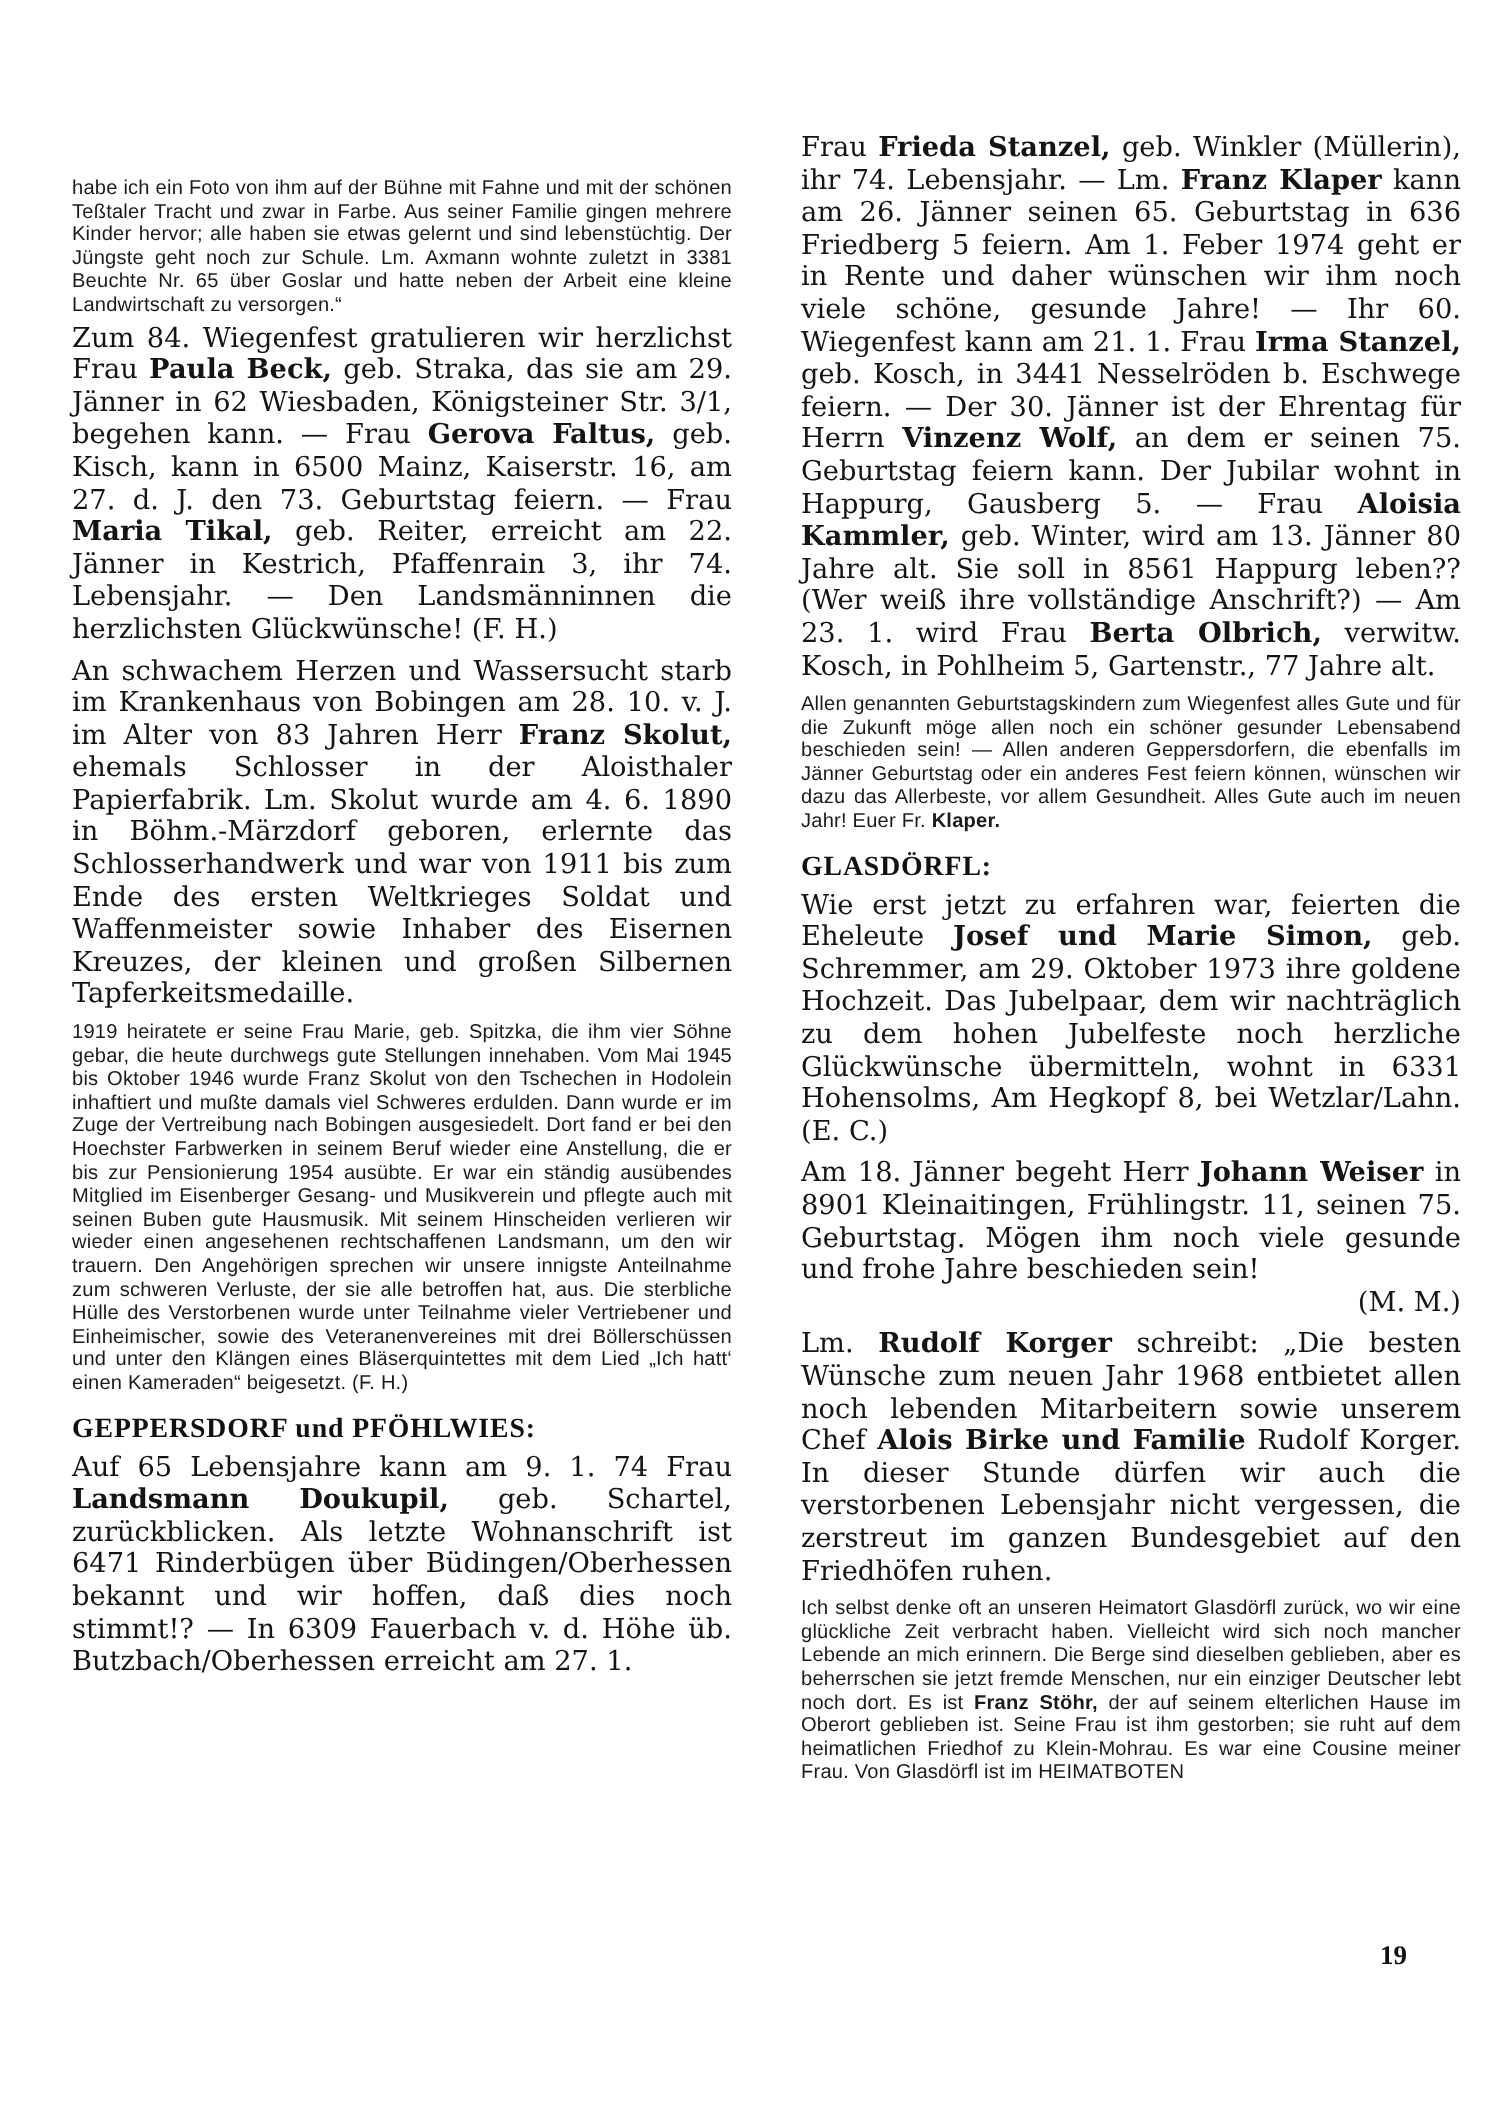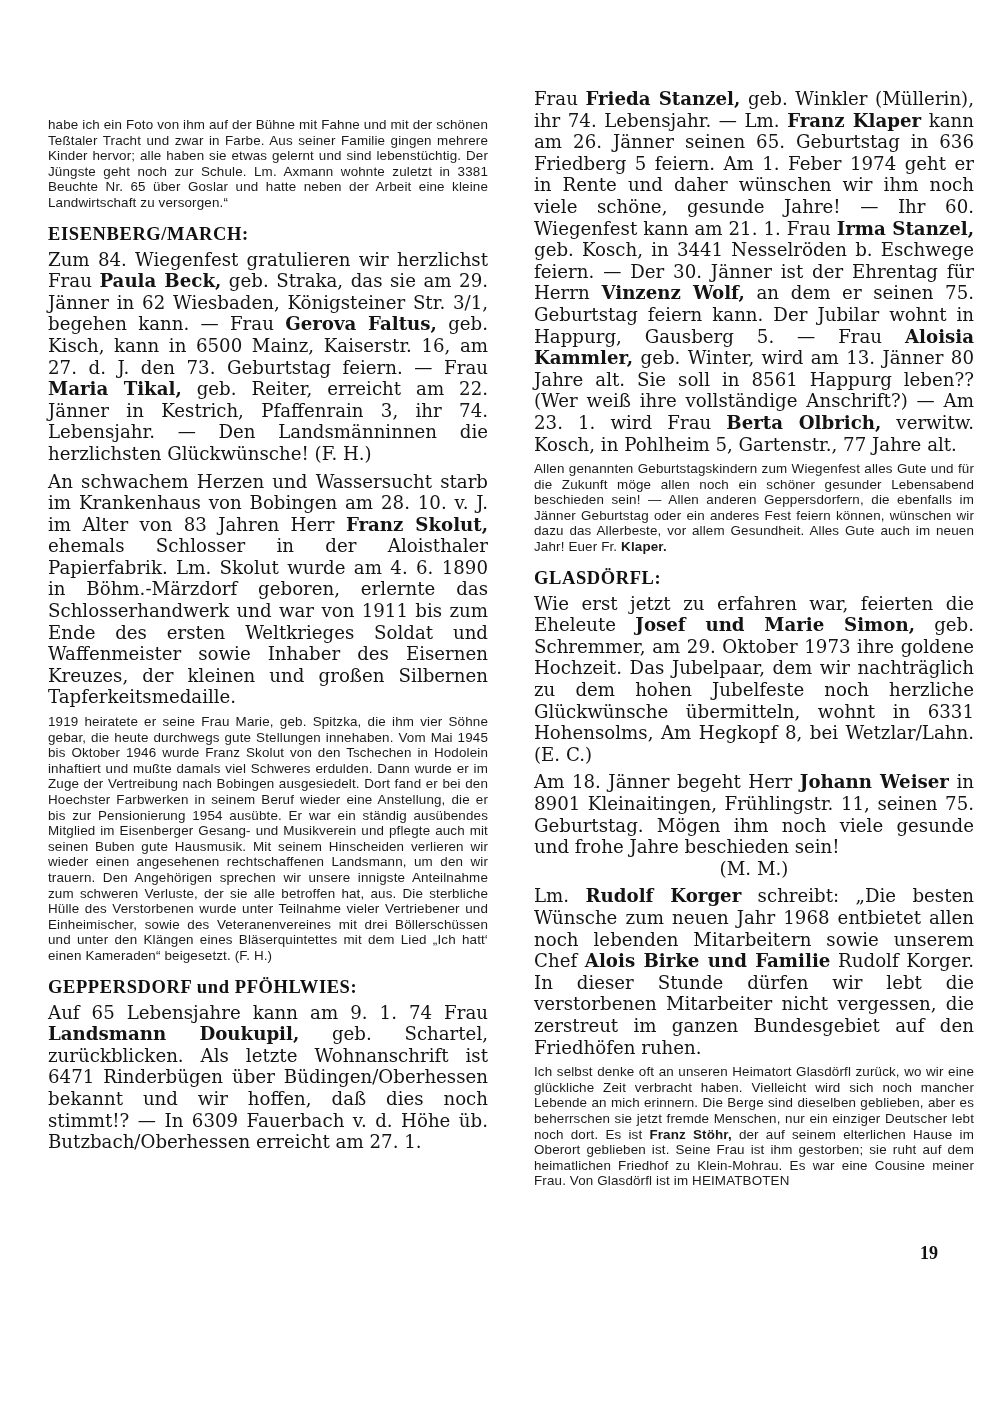--- a/index.html
+++ b/index.html
@@ -16,44 +16,43 @@
   .p-large {
     font-family: "DejaVu Serif", "Liberation Serif", serif;
     font-size: 18.2px; line-height: 21.6px; text-align: justify;
     margin: 0 0 6px 0; color: #141414;
   }
   .heading {
     font-family: "Liberation Serif", "DejaVu Serif", serif;
     font-weight: bold; font-size: 18.5px; line-height: 22px;
     margin: 12px 0 4px 0; letter-spacing: 0.6px; color: #111;
   }
-  .sig { text-align: center; display: block; }
+  .sig { text-align: right; display: block; }
   b { font-weight: bold; }
   .page-number {
-    position: absolute; left: 920px; top: 1243px;
+    position: absolute; left: 920px; top: 1293px;
     font-family: "Liberation Serif", "DejaVu Serif", serif;
     font-weight: bold; font-size: 18px; color: #111;
   }
 </style>
 </head>
 <body>
 
 <div class="page">
   <div class="col col-left">
       <p class="p-small"><span>habe ich ein Foto von ihm auf der Bühne mit Fahne und mit der schönen Teßtaler Tracht und zwar in Farbe. Aus seiner Familie gingen mehrere Kinder hervor; alle haben sie etwas gelernt und sind lebenstüchtig. Der Jüngste geht noch zur Schule. Lm. Axmann wohnte zuletzt in 3381 Beuchte Nr. 65 über Goslar und hatte neben der Arbeit eine kleine Landwirtschaft zu versorgen.“</span></p>
-      <div class="heading">EISENBERG/MARCH:</div>
       <p class="p-large"><span>Zum 84. Wiegenfest gratulieren wir herzlichst Frau </span><b>Paula Beck,</b><span> geb. Straka, das sie am 29. Jänner in 62 Wiesbaden, Königsteiner Str. 3/1, begehen kann. — Frau </span><b>Gerova Faltus,</b><span> geb. Kisch, kann in 6500 Mainz, Kaiserstr. 16, am 27. d. J. den 73. Geburtstag feiern. — Frau </span><b>Maria Tikal,</b><span> geb. Reiter, erreicht am 22. Jänner in Kestrich, Pfaffenrain 3, ihr 74. Lebensjahr. — Den Landsmänninnen die herzlichsten Glückwünsche! (F. H.)</span></p>
       <p class="p-large"><span>An schwachem Herzen und Wassersucht starb im Krankenhaus von Bobingen am 28. 10. v. J. im Alter von 83 Jahren Herr </span><b>Franz Skolut,</b><span> ehemals Schlosser in der Aloisthaler Papierfabrik. Lm. Skolut wurde am 4. 6. 1890 in Böhm.-Märzdorf geboren, erlernte das Schlosserhandwerk und war von 1911 bis zum Ende des ersten Weltkrieges Soldat und Waffenmeister sowie Inhaber des Eisernen Kreuzes, der kleinen und großen Silbernen Tapferkeitsmedaille.</span></p>
       <p class="p-small"><span>1919 heiratete er seine Frau Marie, geb. Spitzka, die ihm vier Söhne gebar, die heute durchwegs gute Stellungen innehaben. Vom Mai 1945 bis Oktober 1946 wurde Franz Skolut von den Tschechen in Hodolein inhaftiert und mußte damals viel Schweres erdulden. Dann wurde er im Zuge der Vertreibung nach Bobingen ausgesiedelt. Dort fand er bei den Hoechster Farbwerken in seinem Beruf wieder eine Anstellung, die er bis zur Pensionierung 1954 ausübte. Er war ein ständig ausübendes Mitglied im Eisenberger Gesang- und Musikverein und pflegte auch mit seinen Buben gute Hausmusik. Mit seinem Hinscheiden verlieren wir wieder einen angesehenen rechtschaffenen Landsmann, um den wir trauern. Den Angehörigen sprechen wir unsere innigste Anteilnahme zum schweren Verluste, der sie alle betroffen hat, aus. Die sterbliche Hülle des Verstorbenen wurde unter Teilnahme vieler Vertriebener und Einheimischer, sowie des Veteranenvereines mit drei Böllerschüssen und unter den Klängen eines Bläserquintettes mit dem Lied „Ich hatt‘ einen Kameraden“ beigesetzt. (F. H.)</span></p>
       <div class="heading">GEPPERSDORF und PFÖHLWIES:</div>
       <p class="p-large"><span>Auf 65 Lebensjahre kann am 9. 1. 74 Frau </span><b>Landsmann Doukupil,</b><span> geb. Schartel, zurückblicken. Als letzte Wohnanschrift ist 6471 Rinderbügen über Büdingen/Oberhessen bekannt und wir hoffen, daß dies noch stimmt!? — In 6309 Fauerbach v. d. Höhe üb. Butzbach/Oberhessen erreicht am 27. 1.</span></p>
     </div>
   <div class="col col-right">
       <p class="p-large"><span>Frau </span><b>Frieda Stanzel,</b><span> geb. Winkler (Müllerin), ihr 74. Lebensjahr. — Lm. </span><b>Franz Klaper</b><span> kann am 26. Jänner seinen 65. Geburtstag in 636 Friedberg 5 feiern. Am 1. Feber 1974 geht er in Rente und daher wünschen wir ihm noch viele schöne, gesunde Jahre! — Ihr 60. Wiegenfest kann am 21. 1. Frau </span><b>Irma Stanzel,</b><span> geb. Kosch, in 3441 Nesselröden b. Eschwege feiern. — Der 30. Jänner ist der Ehrentag für Herrn </span><b>Vinzenz Wolf,</b><span> an dem er seinen 75. Geburtstag feiern kann. Der Jubilar wohnt in Happurg, Gausberg 5. — Frau </span><b>Aloisia Kammler,</b><span> geb. Winter, wird am 13. Jänner 80 Jahre alt. Sie soll in 8561 Happurg leben?? (Wer weiß ihre vollständige Anschrift?) — Am 23. 1. wird Frau </span><b>Berta Olbrich,</b><span> verwitw. Kosch, in Pohlheim 5, Gartenstr., 77 Jahre alt.</span></p>
       <p class="p-small"><span>Allen genannten Geburtstagskindern zum Wiegenfest alles Gute und für die Zukunft möge allen noch ein schöner gesunder Lebensabend beschieden sein! — Allen anderen Geppersdorfern, die ebenfalls im Jänner Geburtstag oder ein anderes Fest feiern können, wünschen wir dazu das Allerbeste, vor allem Gesundheit. Alles Gute auch im neuen Jahr! Euer Fr. </span><b>Klaper.</b></p>
       <div class="heading">GLASDÖRFL:</div>
       <p class="p-large"><span>Wie erst jetzt zu erfahren war, feierten die Eheleute </span><b>Josef und Marie Simon,</b><span> geb. Schremmer, am 29. Oktober 1973 ihre goldene Hochzeit. Das Jubelpaar, dem wir nachträglich zu dem hohen Jubelfeste noch herzliche Glückwünsche übermitteln, wohnt in 6331 Hohensolms, Am Hegkopf 8, bei Wetzlar/Lahn. (E. C.)</span></p>
       <p class="p-large"><span>Am 18. Jänner begeht Herr </span><b>Johann Weiser</b><span> in 8901 Kleinaitingen, Frühlingstr. 11, seinen 75. Geburtstag. Mögen ihm noch viele gesunde und frohe Jahre beschieden sein!</span><span class="sig">(M. M.)</span></p>
-      <p class="p-large"><span>Lm. </span><b>Rudolf Korger</b><span> schreibt: „Die besten Wünsche zum neuen Jahr 1968 entbietet allen noch lebenden Mitarbeitern sowie unserem Chef </span><b>Alois Birke und Familie</b><span> Rudolf Korger. In dieser Stunde dürfen wir lebt die verstorbenen Mitarbeiter nicht vergessen, die zerstreut im ganzen Bundesgebiet auf den Friedhöfen ruhen.</span></p>
+      <p class="p-large"><span>Lm. </span><b>Rudolf Korger</b><span> schreibt: „Die besten Wünsche zum neuen Jahr 1968 entbietet allen noch lebenden Mitarbeitern sowie unserem Chef </span><b>Alois Birke und Familie</b><span> Rudolf Korger. In dieser Stunde dürfen wir auch die verstorbenen Lebensjahr nicht vergessen, die zerstreut im ganzen Bundesgebiet auf den Friedhöfen ruhen.</span></p>
       <p class="p-small"><span>Ich selbst denke oft an unseren Heimatort Glasdörfl zurück, wo wir eine glückliche Zeit verbracht haben. Vielleicht wird sich noch mancher Lebende an mich erinnern. Die Berge sind dieselben geblieben, aber es beherrschen sie jetzt fremde Menschen, nur ein einziger Deutscher lebt noch dort. Es ist </span><b>Franz Stöhr,</b><span> der auf seinem elterlichen Hause im Oberort geblieben ist. Seine Frau ist ihm gestorben; sie ruht auf dem heimatlichen Friedhof zu Klein-Mohrau. Es war eine Cousine meiner Frau. Von Glasdörfl ist im HEIMATBOTEN</span></p>
     </div>
 </div>
 <div class="page-number">19</div>
 
 </body></html>

